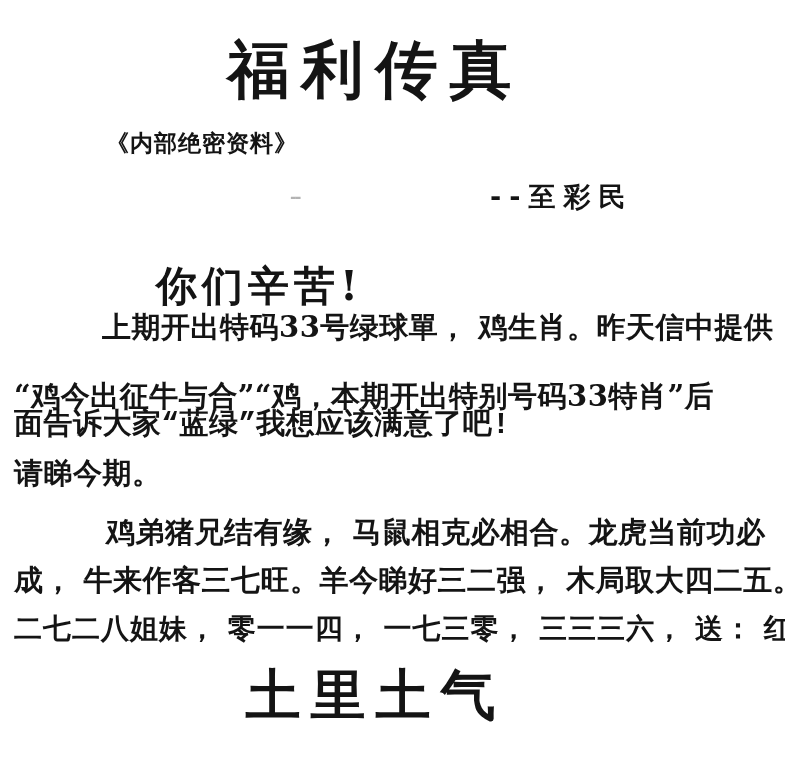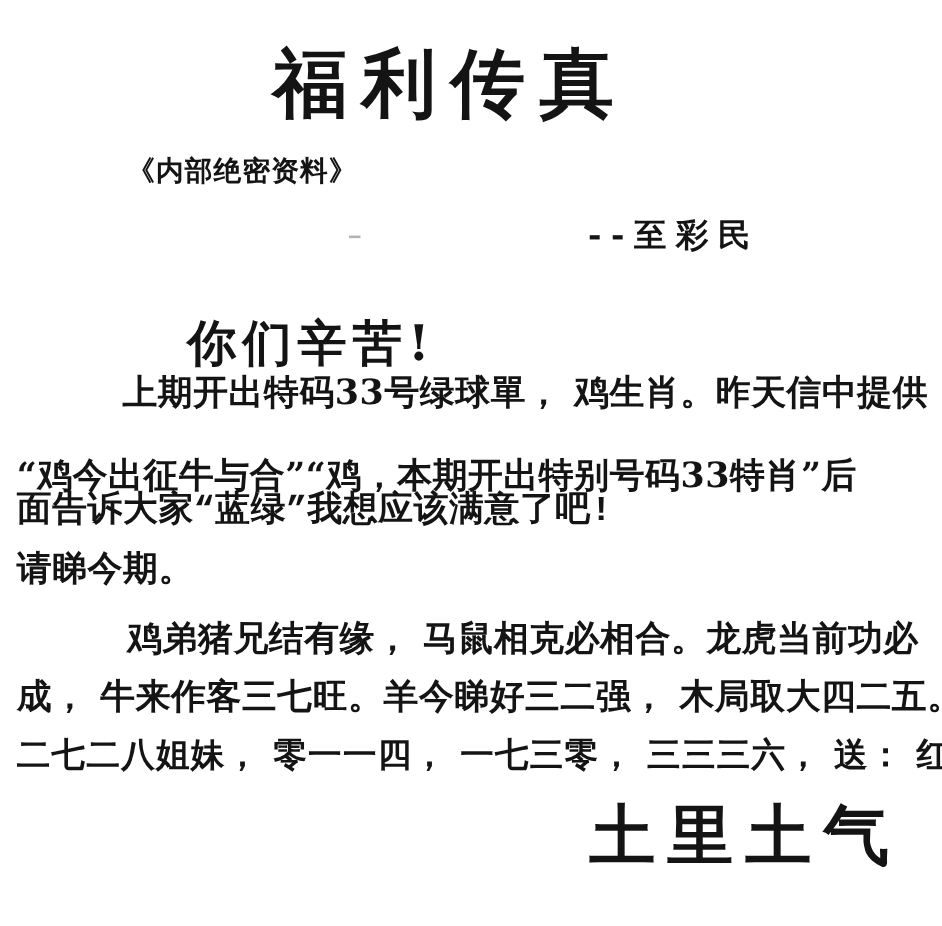--- a/index.html
+++ b/index.html
@@ -86,23 +86,24 @@
   .numbers-line {
     left: 14px;
     top: 613px;
     font-size: 28px;
     letter-spacing: 1px;
   }
   .footer-slogan {
     left: 0;
     width: 751px;
     top: 664px;
-    text-align: right;
+    text-align: center;
     font-size: 55px;
     letter-spacing: 10px;
+    font-family: Liberation Serif, serif;
   }
 </style>
 </head>
 <body>
 
 <div class="page">
 
   <div class="line doc-title">福利传真</div>
 
   <div class="line classification">《内部绝密资料》</div>

